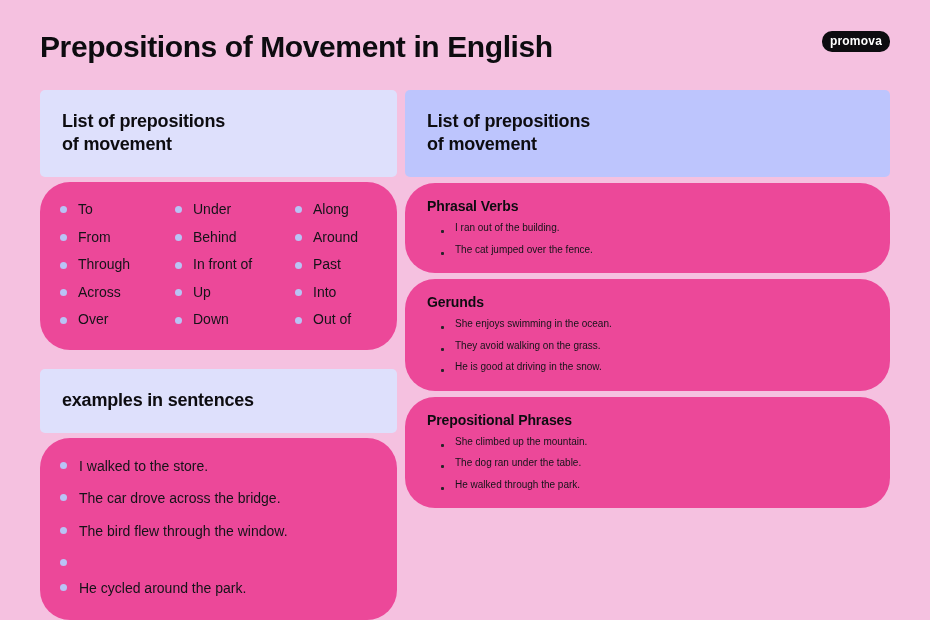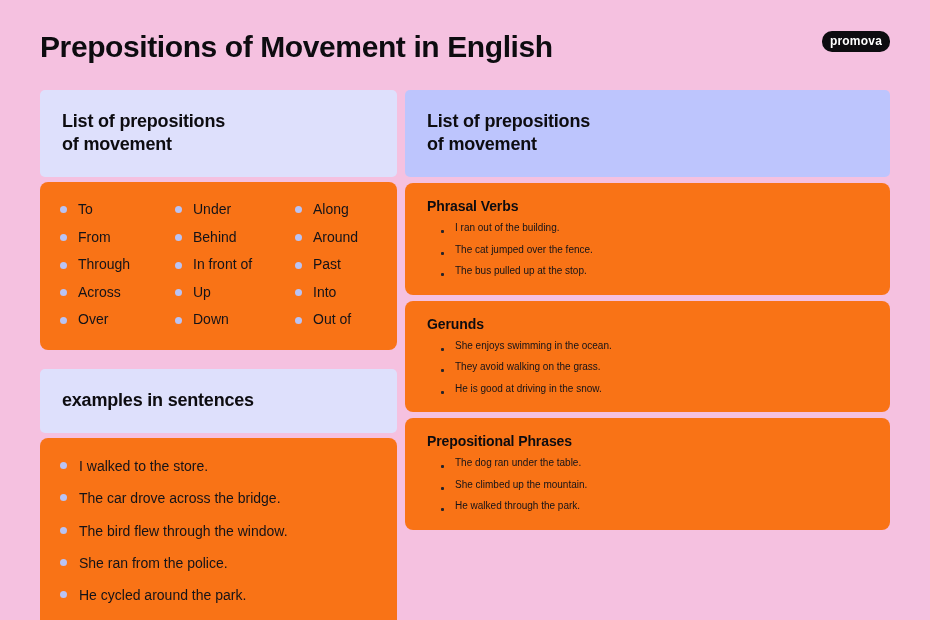--- a/index.html
+++ b/index.html
@@ -69,22 +69,22 @@
     font-size: 18px;
     font-weight: bold;
     line-height: 1.28;
     letter-spacing: -0.2px;
     color: #0d0c10;
   }
   .section-header.lavender { background: #dee0fc; }
   .section-header.periwinkle { background: #bdc5fd; }
 
   .card {
-    background: #f97316;
-    border-radius: 8px;
+    background: #ec4899;
+    border-radius: 30px;
   }
 
   
   .prep-grid {
     margin-top: 5px;
     padding: 18px 20px 20px 20px;
     display: grid;
     grid-template-columns: 115px 120px auto;
     row-gap: 8px;
   }
@@ -251,21 +251,20 @@
       <div class="sentence-item">
           <span class="dot-bullet"></span>
           <span>The car drove across the bridge.</span>
         </div>
       <div class="sentence-item">
           <span class="dot-bullet"></span>
           <span>The bird flew through the window.</span>
         </div>
       <div class="sentence-item">
           <span class="dot-bullet"></span>
-          <span>She ran from the police.</span>
         </div>
       <div class="sentence-item">
           <span class="dot-bullet"></span>
           <span>He cycled around the park.</span>
         </div>
     </div>
 
   </div>
 
   <div class="col-right">
@@ -279,24 +278,20 @@
       <div class="group-title">Phrasal Verbs</div>
       <ul class="group-list">
         <li>
             <span class="sq-bullet"></span>
             <span>I ran out of the building.</span>
           </li>
         <li>
             <span class="sq-bullet"></span>
             <span>The cat jumped over the fence.</span>
           </li>
-        <li>
-            <span class="sq-bullet"></span>
-            <span>The bus pulled up at the stop.</span>
-          </li>
       </ul>
     </div>
 
     <div class="card group-card">
       <div class="group-title">Gerunds</div>
       <ul class="group-list">
         <li>
             <span class="sq-bullet"></span>
             <span>She enjoys swimming in the ocean.</span>
           </li>
@@ -309,28 +304,28 @@
             <span>He is good at driving in the snow.</span>
           </li>
       </ul>
     </div>
 
     <div class="card group-card">
       <div class="group-title">Prepositional Phrases</div>
       <ul class="group-list">
         <li>
             <span class="sq-bullet"></span>
+            <span>She climbed up the mountain.</span>
+          </li>
+        <li>
+            <span class="sq-bullet"></span>
             <span>The dog ran under the table.</span>
           </li>
         <li>
             <span class="sq-bullet"></span>
-            <span>She climbed up the mountain.</span>
-          </li>
-        <li>
-            <span class="sq-bullet"></span>
             <span>He walked through the park.</span>
           </li>
       </ul>
     </div>
 
   </div>
 
 </div>
 
 </body></html>

